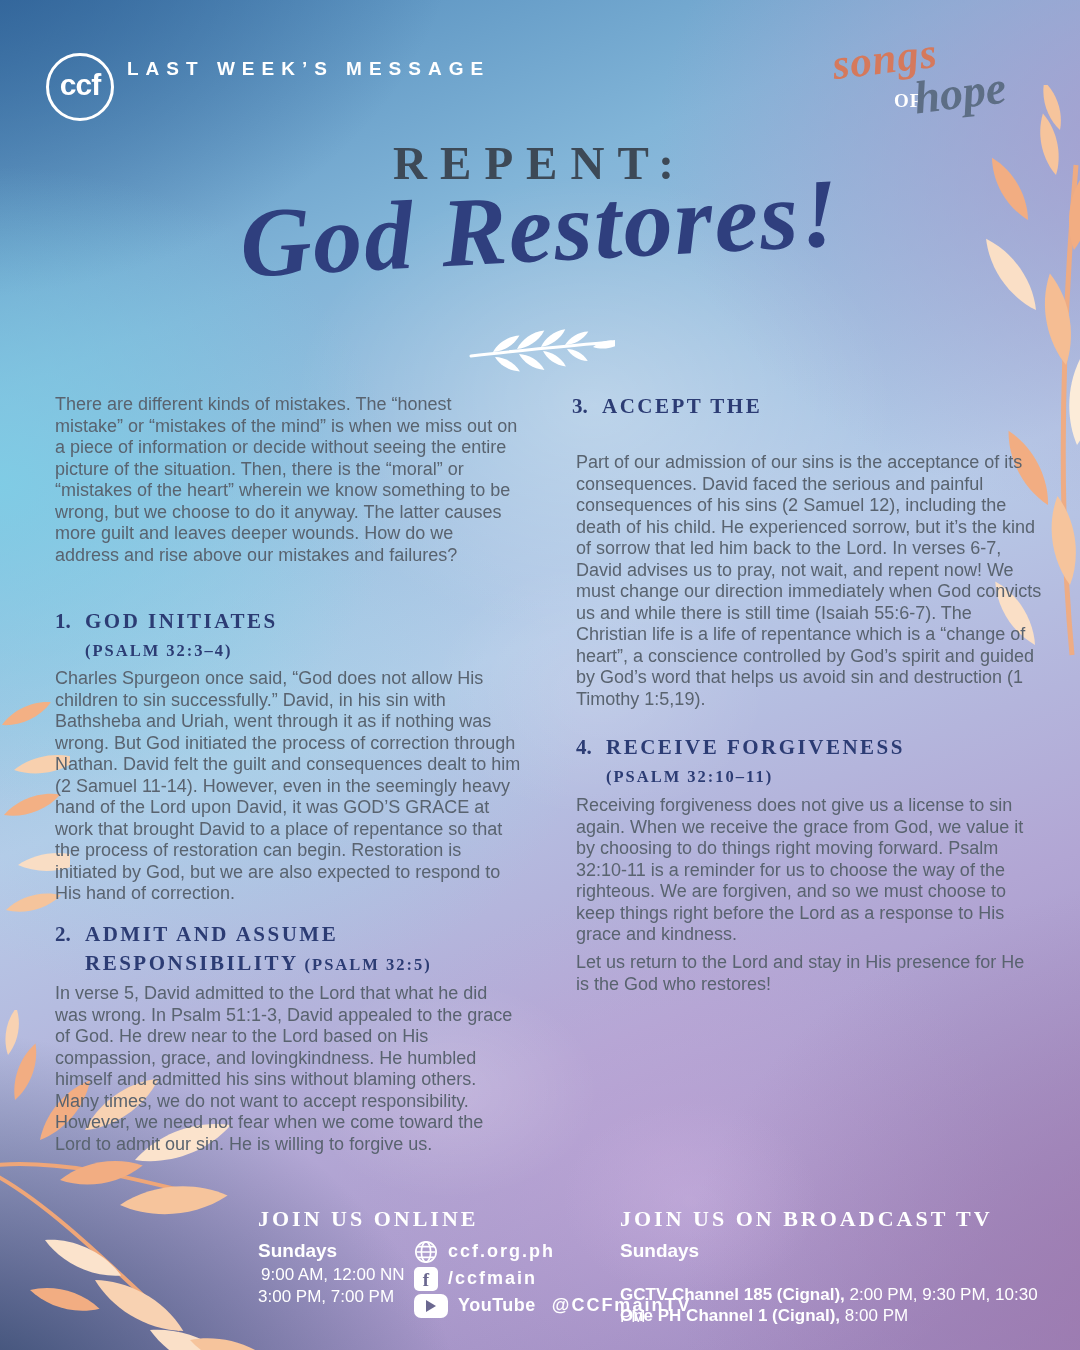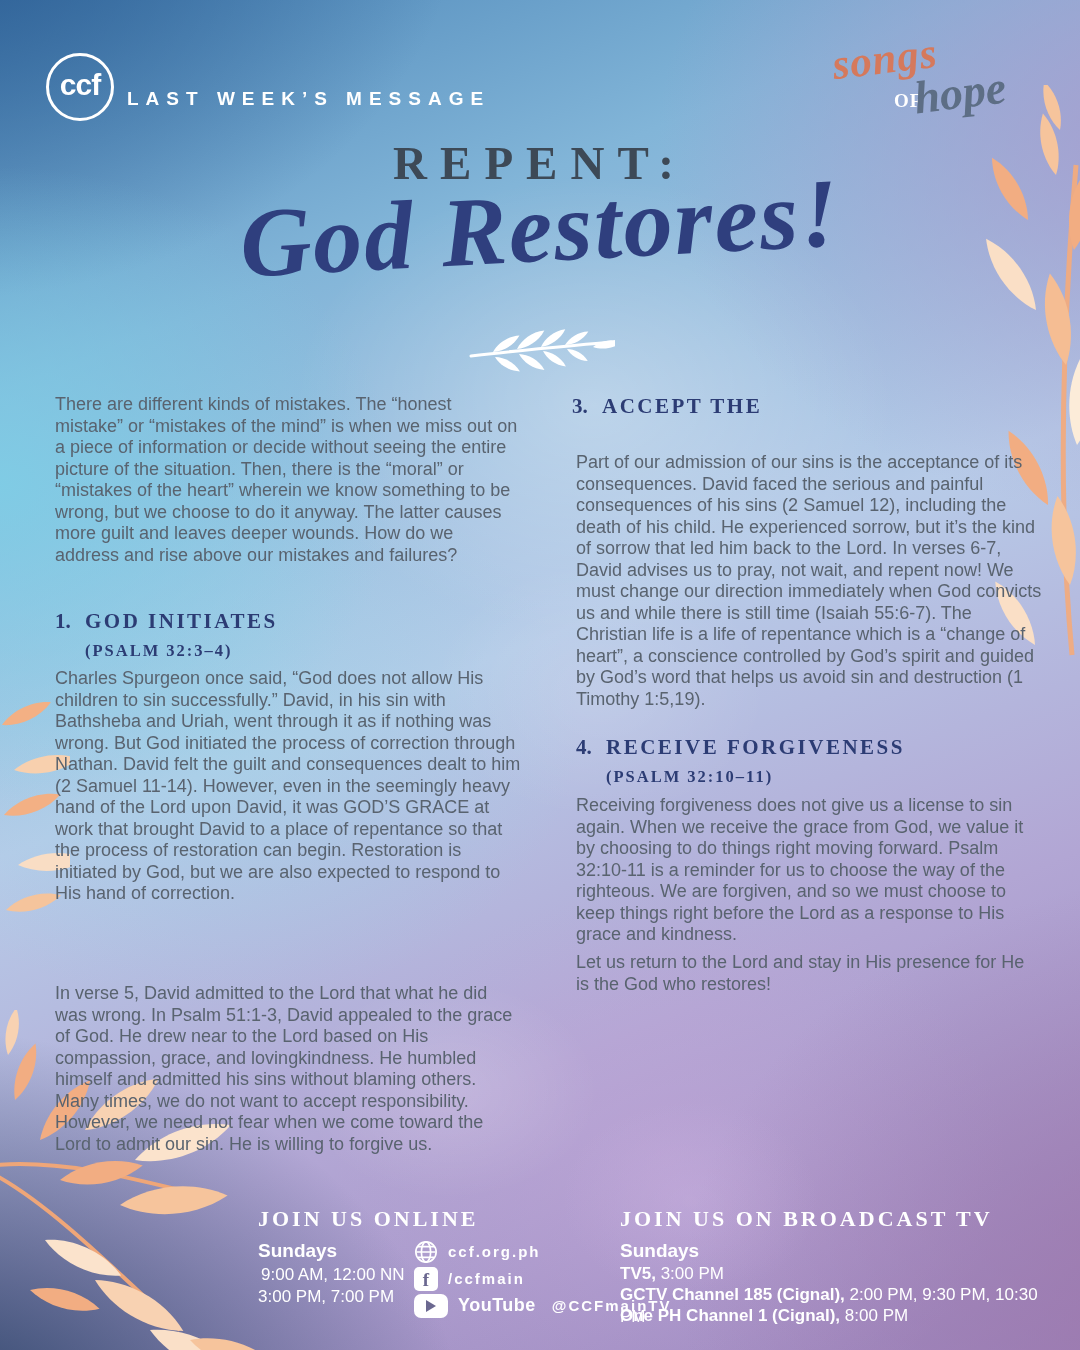--- a/index.html
+++ b/index.html
@@ -18,21 +18,21 @@
       radial-gradient(ellipse 500px 380px at 55% 30%, rgba(255,255,255,0.30) 0%, rgba(255,255,255,0) 60%),
       linear-gradient(158deg,#4c86b8 0%,#82b5d8 22%,#b7cbe8 48%,#b2a6d4 72%,#9a84bc 100%);
   }
   .abs{position:absolute;}
   .blot{position:absolute;border-radius:50%;pointer-events:none;}
 
   
   .ccf-logo{left:46px;top:53px;width:62px;height:62px;border:3px solid #fff;border-radius:50%;
     display:flex;align-items:center;justify-content:center;}
   .ccf-logo span{color:#fff;font-weight:700;font-size:30px;letter-spacing:-1px;line-height:1;transform:translateY(-2px);}
-  .kicker{left:127px;top:88px;color:#fff;font-weight:700;font-size:19px;letter-spacing:7px;}
+  .kicker{left:127px;top:58px;color:#fff;font-weight:700;font-size:19px;letter-spacing:7px;}
 
   
   .soh{left:812px;top:38px;width:230px;height:105px;}
   .soh .songs{position:absolute;left:20px;top:-4px;font-family:"Liberation Serif",serif;font-style:italic;font-weight:700;
     font-size:43px;color:#d5795c;transform:rotate(-7deg);letter-spacing:1px;}
   .soh .of{position:absolute;left:82px;top:52px;font-family:"Liberation Serif",serif;font-weight:700;
     font-size:19px;color:#ffffff;letter-spacing:1px;}
   .soh .hope{position:absolute;left:102px;top:28px;font-family:"Liberation Serif",serif;font-style:italic;font-weight:700;
     font-size:46px;color:#5d6e85;transform:rotate(-7deg);}
 
@@ -50,21 +50,21 @@
   .sec-line2{display:block;}
   .sec-psalm{font-size:16.5px;letter-spacing:2px;margin-left:6px;}
   .psalm-block .sec-psalm{display:block;margin-left:0;}
 
   
   .footer-h{font-family:"Liberation Serif",serif;font-weight:700;color:#fff;font-size:22px;letter-spacing:3px;}
   .f-day{color:#fff;font-weight:700;font-size:19px;}
   .f-line{color:#fff;font-size:17px;line-height:21.5px;}
   .f-line b{font-weight:700;}
   .link-row{display:flex;align-items:center;gap:10px;height:27px;}
-  .link-label{color:#fff;font-weight:700;font-size:15px;letter-spacing:2px;}
+  .link-label{color:#fff;font-weight:700;font-size:18px;letter-spacing:2px;}
   .fb-box{width:24px;height:24px;background:#fff;border-radius:5px;display:flex;align-items:flex-end;justify-content:center;}
   .fb-box span{color:#6b6890;font-weight:700;font-size:19px;line-height:22px;font-family:"Liberation Serif",serif;}
   .yt-box{width:34px;height:24px;background:#fff;border-radius:7px;display:flex;align-items:center;justify-content:center;}
   .yt-tri{width:0;height:0;border-left:10px solid #6b6890;border-top:6px solid transparent;border-bottom:6px solid transparent;}
   .yt-word{color:#fff;font-weight:700;font-size:18px;letter-spacing:0.5px;margin-right:6px;}
 </style>
 </head>
 <body>
 
 <div class="canvas">
@@ -144,20 +144,24 @@
   </svg>
 
   <p class="abs intro" style="left:55px;top:394px;width:466px;">There are different kinds of mistakes. The “honest mistake” or “mistakes of the mind” is when we miss out on a piece of information or decide without seeing the entire picture of the situation. Then, there is the “moral” or “mistakes of the heart” wherein we know something to be wrong, but we choose to do it anyway. The latter causes more guilt and leaves deeper wounds. How do we address and rise above our mistakes and failures?</p>
 
   <div class="abs sec-h psalm-block" style="left:55px;top:607px;width:464px;">
     <span class="sec-num">1.</span><span>GOD INITIATES</span>
     <span class="sec-line2"><span></span><span class="sec-psalm">(PSALM 32:3–4)</span></span>
   </div>
   <p class="abs sec-body" style="left:55px;top:668px;width:466px;">Charles Spurgeon once said, “God does not allow His children to sin successfully.” David, in his sin with Bathsheba and Uriah, went through it as if nothing was wrong. But God initiated the process of correction through Nathan. David felt the guilt and consequences dealt to him (2 Samuel 11-14). However, even in the seemingly heavy hand of the Lord upon David, it was GOD’S GRACE at work that brought David to a place of repentance so that the process of restoration can begin. Restoration is initiated by God, but we are also expected to respond to His hand of correction.</p>
 
+  <div class="abs sec-h" style="left:55px;top:920px;width:464px;">
+    <span class="sec-num">2.</span><span>ADMIT AND ASSUME</span>
+    <span class="sec-line2"><span>RESPONSIBILITY</span><span class="sec-psalm">(PSALM 32:5)</span></span>
+  </div>
   <p class="abs sec-body" style="left:55px;top:983px;width:466px;">In verse 5, David admitted to the Lord that what he did was wrong. In Psalm 51:1-3, David appealed to the grace of God. He drew near to the Lord based on His compassion, grace, and lovingkindness. He humbled himself and admitted his sins without blaming others. Many times, we do not want to accept responsibility. However, we need not fear when we come toward the Lord to admit our sin. He is willing to forgive us.</p>
 
   <div class="abs sec-h" style="left:572px;top:392px;width:464px;">
     <span class="sec-num">3.</span><span>ACCEPT THE</span>
   </div>
   <p class="abs sec-body" style="left:576px;top:452px;width:466px;">Part of our admission of our sins is the acceptance of its consequences. David faced the serious and painful consequences of his sins (2 Samuel 12), including the death of his child. He experienced sorrow, but it’s the kind of sorrow that led him back to the Lord. In verses 6-7, David advises us to pray, not wait, and repent now! We must change our direction immediately when God convicts us and while there is still time (Isaiah 55:6-7). The Christian life is a life of repentance which is a “change of heart”, a conscience controlled by God’s spirit and guided by God’s word that helps us avoid sin and destruction (1 Timothy 1:5,19).</p>
 
   <div class="abs sec-h psalm-block" style="left:576px;top:733px;width:464px;">
     <span class="sec-num">4.</span><span>RECEIVE FORGIVENESS</span>
     <span class="sec-line2"><span></span><span class="sec-psalm">(PSALM 32:10–11)</span></span>
@@ -190,23 +194,20 @@
       <span class="yt-box">
           <span class="yt-tri"></span>
         </span>
       <span class="yt-word">YouTube</span>
       <span class="link-label">@CCFmainTV</span>
     </div>
   </div>
 
   <div class="abs footer-h" style="left:620px;top:1206px;">JOIN US ON BROADCAST TV</div>
   <div class="abs f-day" style="left:620px;top:1240px;">Sundays</div>
-  <div class="abs f-line" style="left:620px;top:1263px;width:440px;">
-    <b>TV5,</b><span> 3:00 PM</span>
-  </div>
   <div class="abs f-line" style="left:620px;top:1284px;width:440px;">
     <b>GCTV Channel 185 (Cignal),</b><span> 2:00 PM, 9:30 PM, 10:30 PM</span>
   </div>
   <div class="abs f-line" style="left:620px;top:1305px;width:440px;">
     <b>One PH Channel 1 (Cignal),</b><span> 8:00 PM</span>
   </div>
 
 </div>
 
 </body></html>

